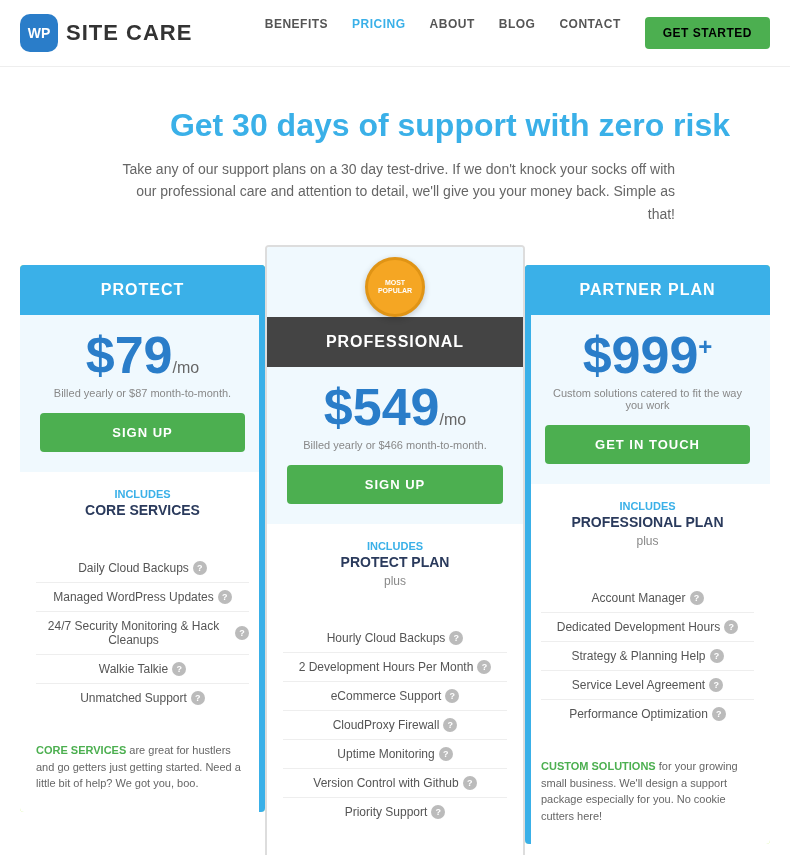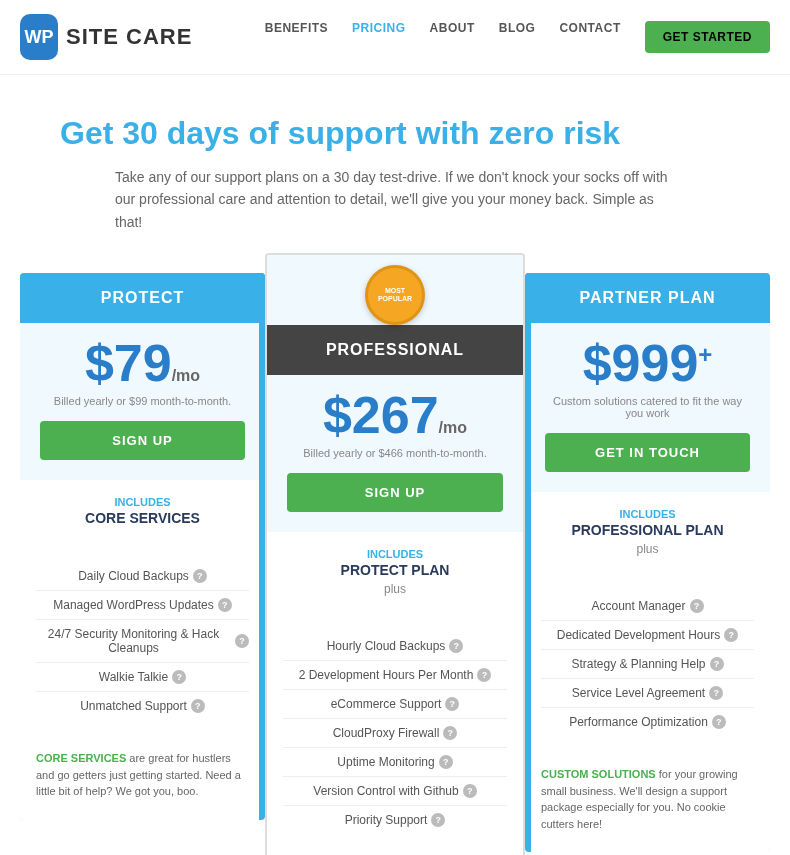--- a/index.html
+++ b/index.html
@@ -14,29 +14,29 @@
       background: #fff;
     }
     .logo {
       display: flex;
       align-items: center;
       gap: 8px;
       margin-right: auto;
     }
     .logo-icon {
       width: 38px;
-      height: 46px;
+      height: 38px;
       background: #2a7dc9;
       border-radius: 10px;
       display: flex;
       align-items: center;
       justify-content: center;
       color: white;
       font-weight: 900;
-      font-size: 18px;
+      font-size: 14px;
     }
     .logo-text {
       font-size: 22px;
       font-weight: 800;
       color: #333;
       letter-spacing: 1px;
     }
     nav {
       display: flex;
       align-items: flex-start;
@@ -58,21 +58,21 @@
       border-radius: 4px;
       font-size: 12px;
       font-weight: 700;
       text-transform: uppercase;
       text-decoration: none;
       letter-spacing: 0.5px;
     }
 
     
     .hero {
-      text-align: left;
+      text-align: right;
       padding: 40px 60px 30px;
     }
     .hero h1 {
       font-size: 32px;
       color: #3ab0e8;
       font-weight: 800;
       margin-bottom: 14px;
     }
     .hero p {
       font-size: 14px;
@@ -157,21 +157,21 @@
       font-weight: 900;
       color: #2a7dc9;
       line-height: 1;
     }
     .price sup {
       font-size: 24px;
       vertical-align: super;
     }
     .price span.period {
       font-size: 16px;
-      font-weight: 700;
+      font-weight: 400;
       color: #666;
     }
     .price-note {
       font-size: 11px;
       color: #888;
       margin: 6px 0 14px;
     }
     .sign-up-btn {
       display: block;
       width: 100%;
@@ -296,21 +296,21 @@
 
   <div class="plan-card side" style="position:relative;">
     <div class="side-accent right"></div>
     <div class="card-header blue">
       <span>PROTECT</span>
     </div>
     <div class="card-body">
       <div class="price">
         <span>$79</span><span class="period">/mo</span>
       </div>
-      <div class="price-note">Billed yearly or $99 month-to-month.</div>
+      <div class="price-note">Billed yearly or $87 month-to-month.</div>
       <button class="sign-up-btn">SIGN UP</button>
     </div>
     <div class="card-features">
       <div class="includes-label">Includes</div>
       <div class="plan-name-ref">CORE SERVICES</div>
       <ul class="feature-list">
         <li>
             <span>Daily Cloud Backups</span> 
             <span class="help-icon">?</span>
           </li>
@@ -342,21 +342,21 @@
       <div class="badge">
         <span>MOST</span>
         <span>POPULAR</span>
       </div>
     </div>
     <div class="card-header dark">
       <span>PROFESSIONAL</span>
     </div>
     <div class="card-body">
       <div class="price">
-        <span>$267</span><span class="period">/mo</span>
+        <span>$549</span><span class="period">/mo</span>
       </div>
       <div class="price-note">Billed yearly or $466 month-to-month.</div>
       <button class="sign-up-btn">SIGN UP</button>
     </div>
     <div class="card-features">
       <div class="includes-label">Includes</div>
       <div class="plan-name-ref">PROTECT PLAN</div>
       <div class="plus-label">plus</div>
       <ul class="feature-list">
         <li>

